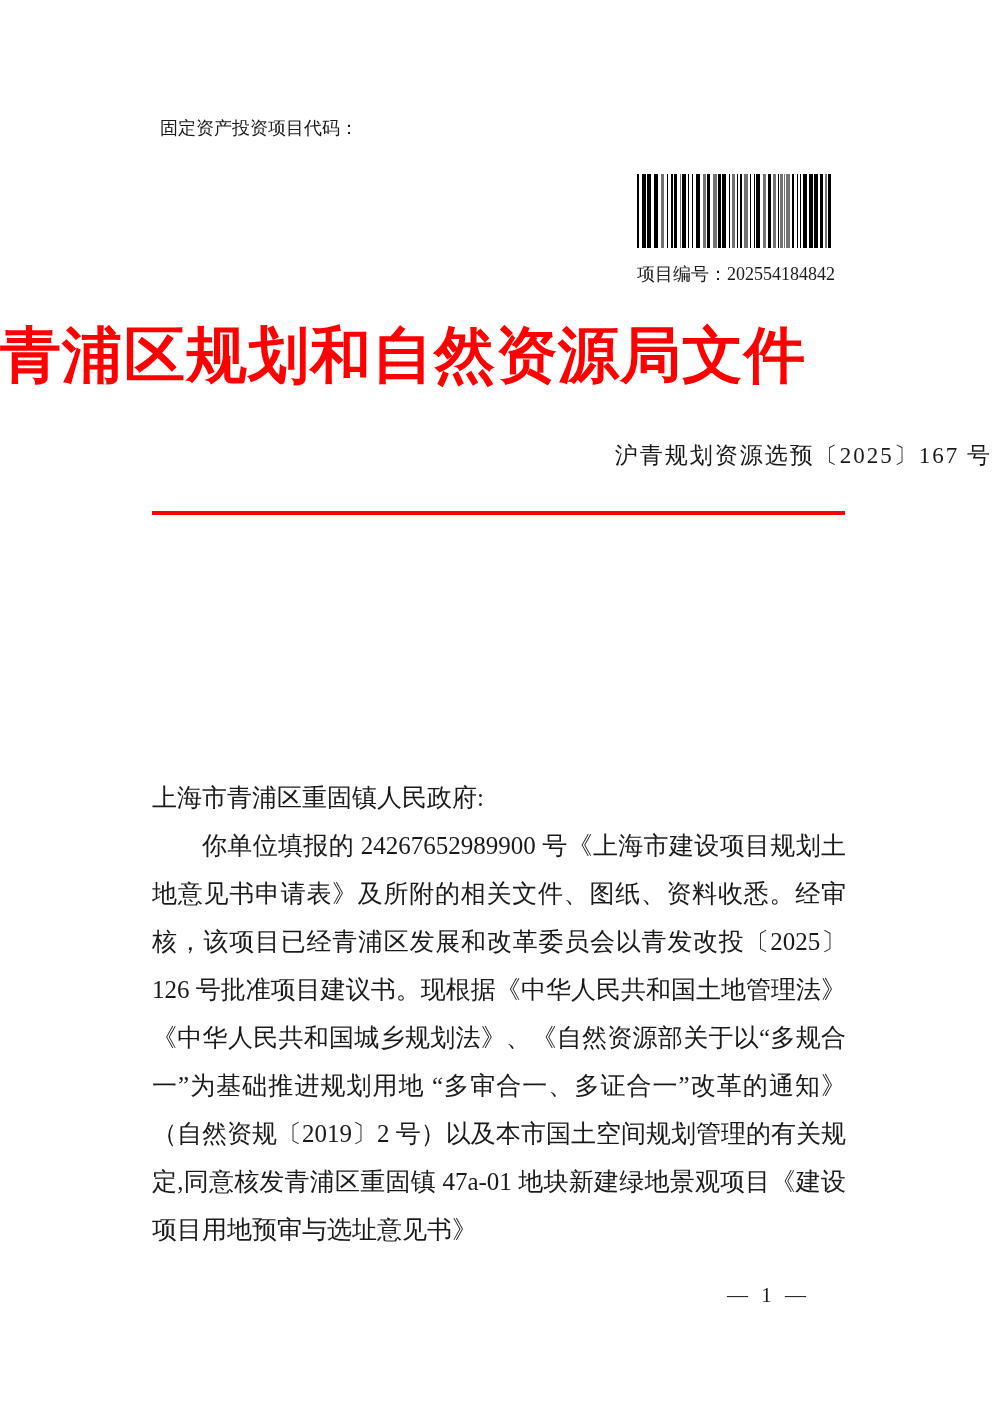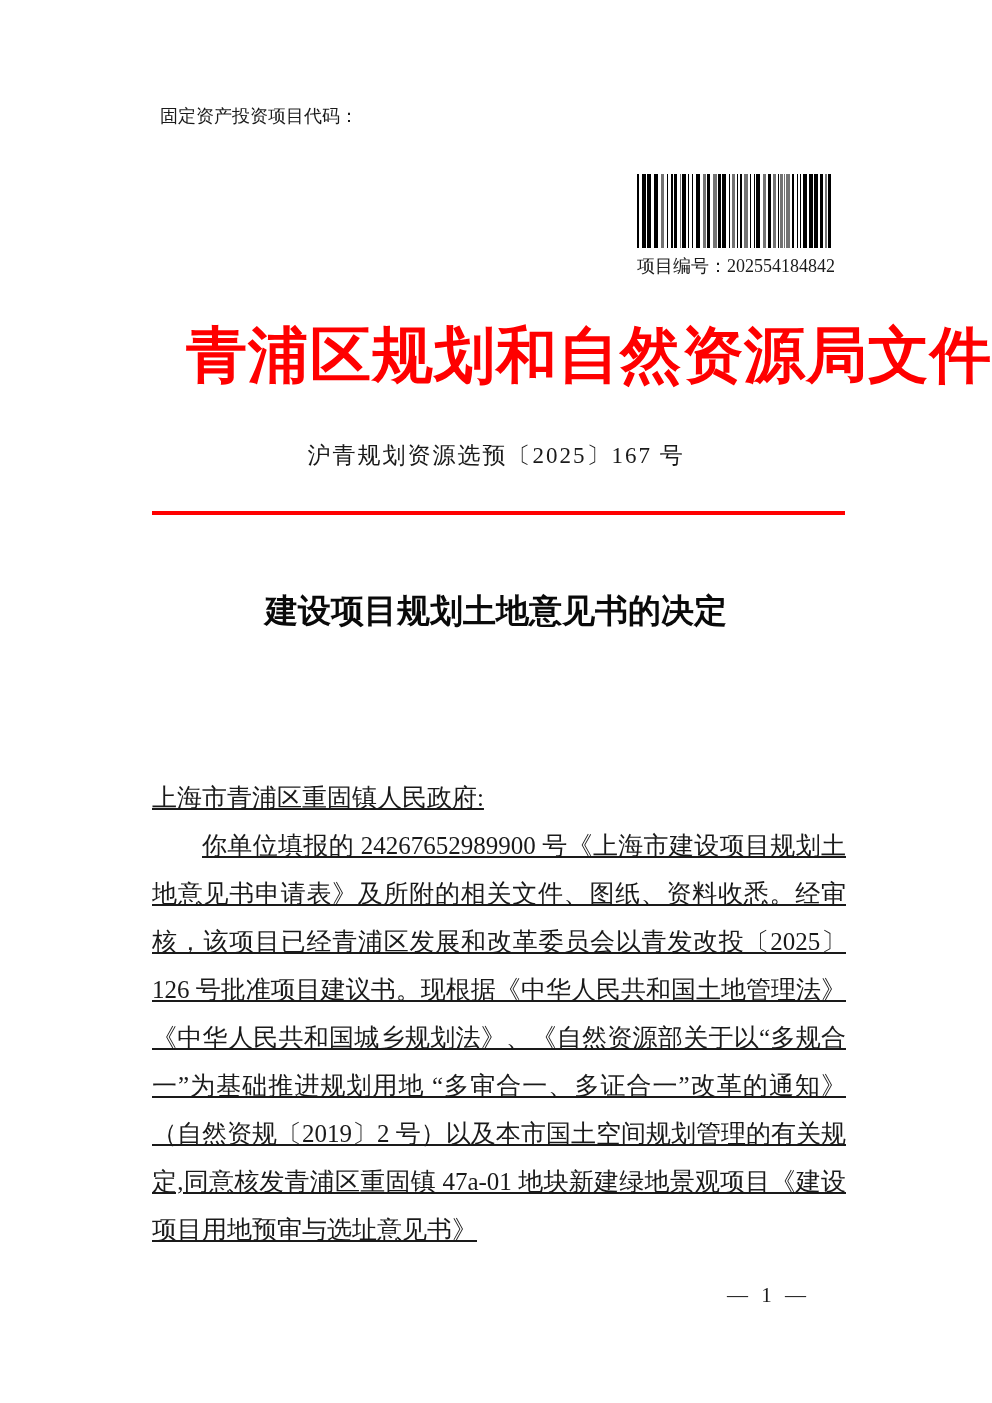--- a/index.html
+++ b/index.html
@@ -14,21 +14,21 @@
     background: #ffffff;
     overflow: hidden;
     font-family: "Liberation Serif", "DejaVu Serif", serif;
     color: #111111;
   }
 
   
   .code-block {
     position: absolute;
     left: 160px;
-    top: 102px;
+    top: 114px;
     font-size: 18px;
     line-height: 29px;
     color: #1a1a1a;
     white-space: nowrap;
   }
 
   
   .barcode-block {
     position: absolute;
     left: 637px;
@@ -41,48 +41,48 @@
     height: 74px;
     background: #ffffff;
   }
   .barcode span {
     position: absolute;
     top: 0;
     bottom: 0;
     background: #000000;
   }
   .barcode-caption {
-    margin-top: 6px;
+    margin-top: 14px;
     font-size: 18px;
     color: #1a1a1a;
     white-space: nowrap;
   }
 
   
   .agency-title {
     position: absolute;
     left: 0;
     top: 315px;
     width: 100%;
     margin: 0;
-    text-align: right;
+    text-align: left;
     font-size: 61px;
     font-weight: bold;
     color: #ff0000;
     letter-spacing: 1px;
     white-space: nowrap;
   }
 
   
   .doc-number {
     position: absolute;
     left: 0;
     top: 440px;
     width: 100%;
-    text-align: center;
+    text-align: right;
     font-size: 23px;
     letter-spacing: 2px;
     color: #1a1a1a;
   }
 
   
   .red-rule {
     position: absolute;
     left: 152px;
     top: 511px;
@@ -113,21 +113,20 @@
     left: 152px;
     top: 774px;
     width: 694px;
     font-size: 25px;
     line-height: 48px;
     color: #1a1a1a;
     text-align: justify;
   }
   .body-block p {
     margin: 0;
-    text-decoration: underline;
   }
   .body-block .para {
     text-indent: 2em;
   }
 
   
   .page-number {
     position: absolute;
     left: 0;
     top: 1283px;
@@ -197,21 +196,20 @@
     <div class="barcode-caption">项目编号：202554184842</div>
   </div>
 
   <h1 class="agency-title">青浦区规划和自然资源局文件</h1>
 
   <div class="doc-number">沪青规划资源选预〔2025〕167 号</div>
 
   <div class="red-rule"></div>
 
   <div class="doc-title">
-    <div>建设项目规划土地意见书的决定</div>
   </div>
 
   <div class="body-block">
     <p class="salutation">上海市青浦区重固镇人民政府:</p>
     <p class="para">你单位填报的 24267652989900 号《上海市建设项目规划土地意见书申请表》及所附的相关文件、图纸、资料收悉。经审核，该项目已经青浦区发展和改革委员会以青发改投〔2025〕126 号批准项目建议书。现根据《中华人民共和国土地管理法》《中华人民共和国城乡规划法》、《自然资源部关于以“多规合一”为基础推进规划用地 “多审合一、多证合一”改革的通知》（自然资规〔2019〕2 号）以及本市国土空间规划管理的有关规定,同意核发青浦区重固镇 47a-01 地块新建绿地景观项目《建设项目用地预审与选址意见书》</p>
   </div>
 
   <div class="page-number">— 1 —</div>
 
 </div>

